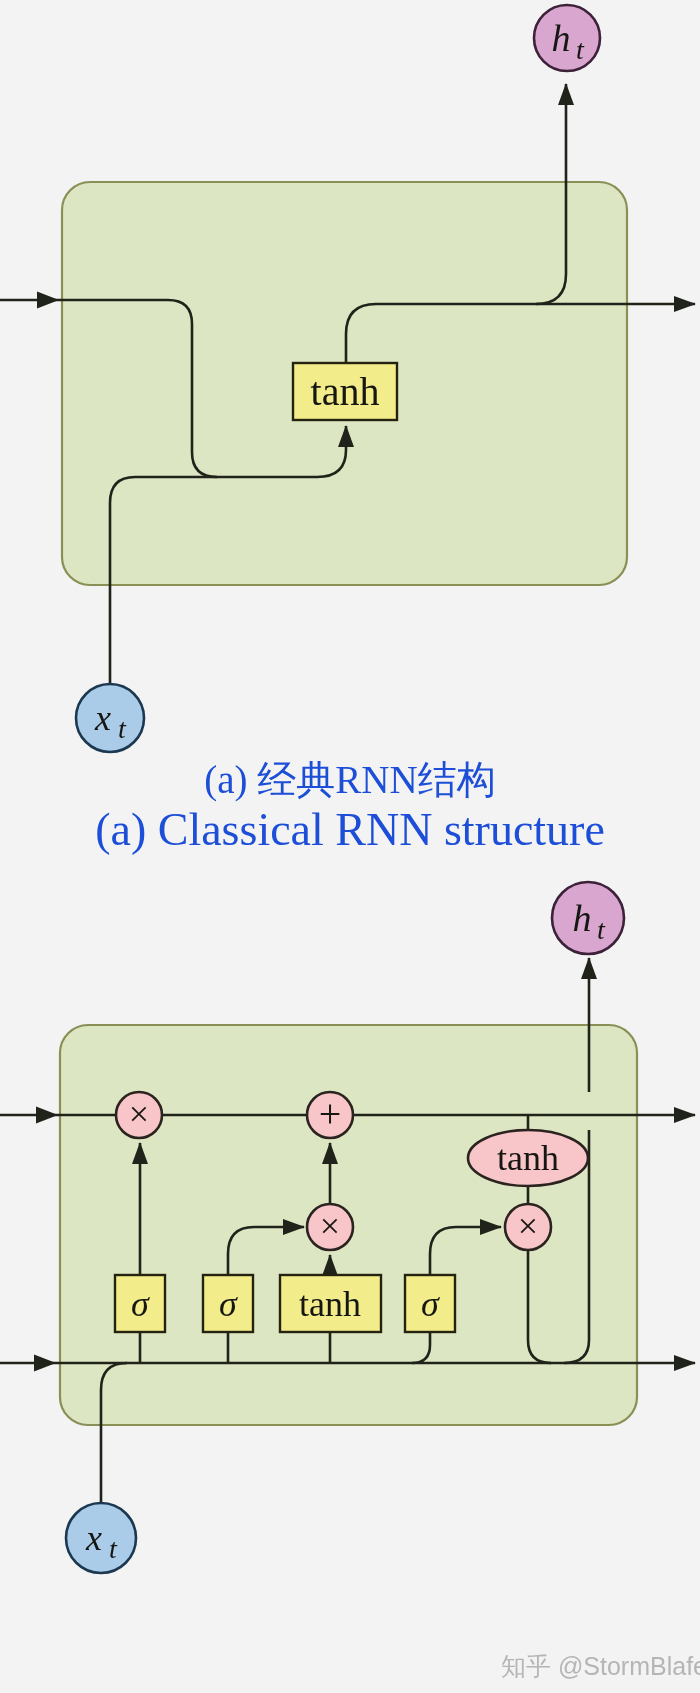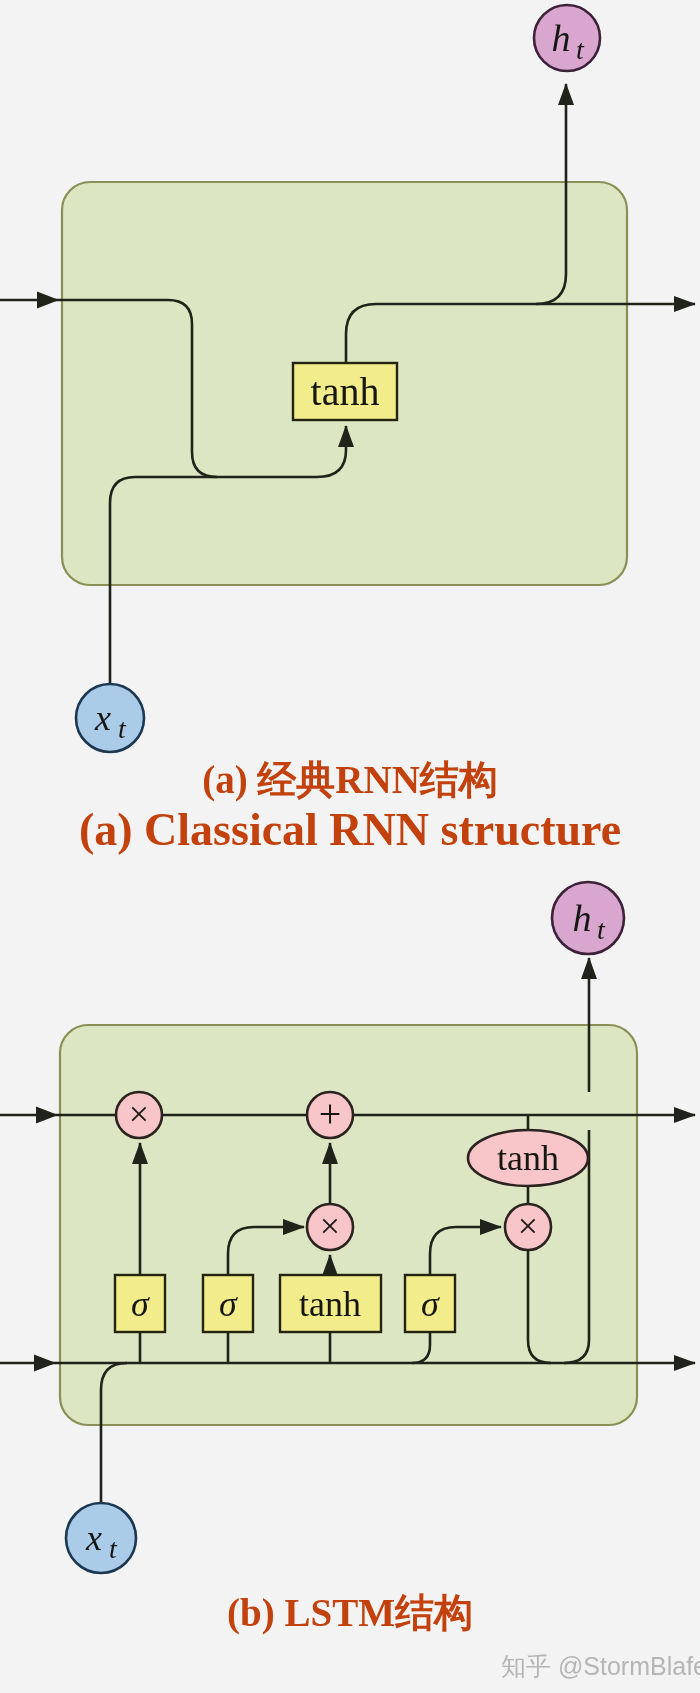--- a/index.html
+++ b/index.html
@@ -10,21 +10,21 @@
   .line{stroke:var(--line,#20231a);stroke-width:2.6;fill:none;}
   .arrowhead{fill:var(--line,#20231a);stroke:none;}
   .cellbox{fill:var(--cell-box-fill,#dde6c2);stroke:var(--cell-box-stroke,#8a8f55);stroke-width:2.2;}
   .gatebox{fill:var(--gate-fill,#f3ec8a);stroke:var(--gate-stroke,#23230f);stroke-width:2.4;}
   .opcircle{fill:var(--op-fill,#f8c6c9);stroke:var(--op-stroke,#2b2320);stroke-width:2.6;}
   .htcircle{fill:var(--ht-fill,#d9a6d0);stroke:var(--ht-stroke,#3c2139);stroke-width:2.6;}
   .xtcircle{fill:var(--xt-fill,#abcce9);stroke:var(--xt-stroke,#1c3850);stroke-width:2.6;}
   text.lbl{font-family:"Liberation Serif","DejaVu Serif",serif;fill:#161612;}
   text.it{font-style:italic;}
 
-  .caption{position:absolute;left:0;width:700px;text-align:center;color:#c2410c;line-height:1.05;font-weight:bold;}
+  .caption{position:absolute;left:0;width:700px;text-align:center;color:#1d4ed8;line-height:1.05;}
   .cap-zh{font-size:39px;}
   .cap-en{font-size:46px;}
   .watermark{position:absolute;left:501px;top:1650px;font-family:"Liberation Sans","DejaVu Sans",sans-serif;
              font-size:25px;color:var(--watermark,#b5b5b5);white-space:nowrap;}
 </style>
 </head>
 <body>
 
 <div id="stage">
 
@@ -125,16 +125,15 @@
       <g transform="translate(101,1538)">
         <circle class="xtcircle" cx="0" cy="0" r="35"></circle>
         <text class="lbl it" x="-7" y="12" font-size="36" text-anchor="middle">x</text>
         <text class="lbl it" x="12" y="20" font-size="28" text-anchor="middle">t</text>
       </g>
     </g>
   </svg>
 
   <div class="caption cap-zh" style="top:760px">(a) 经典RNN结构</div>
   <div class="caption cap-en" style="top:806px">(a) Classical RNN structure</div>
-  <div class="caption cap-zh" style="top:1593px">(b) LSTM结构</div>
 
   <div class="watermark">知乎 @StormBlafe</div>
 </div>
 
 </body></html>

